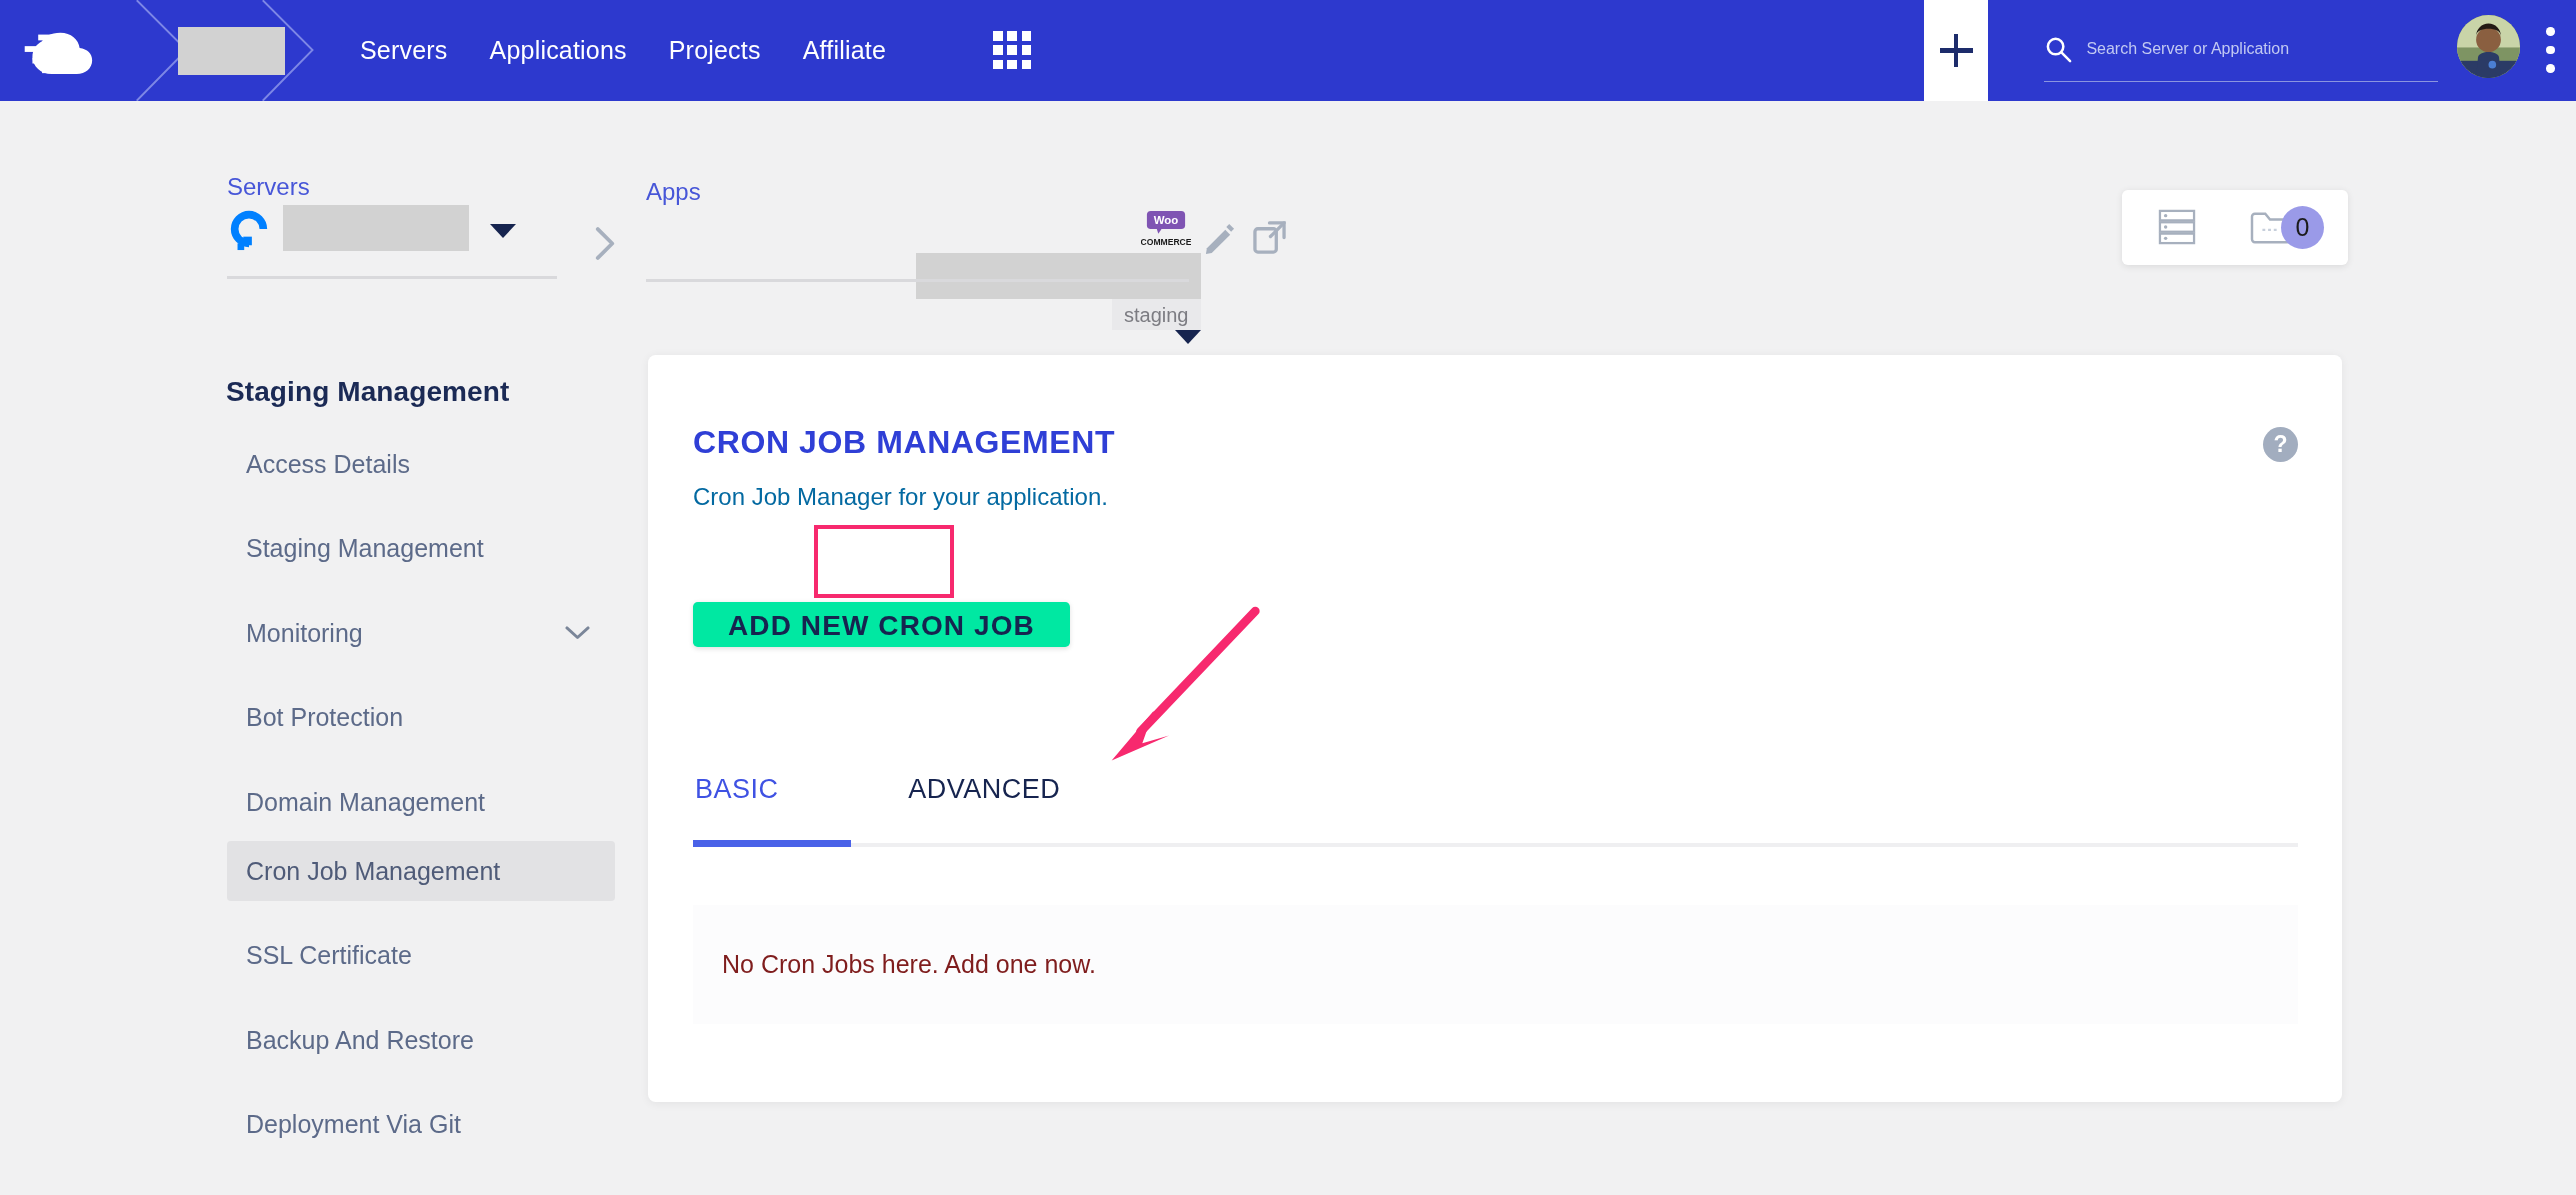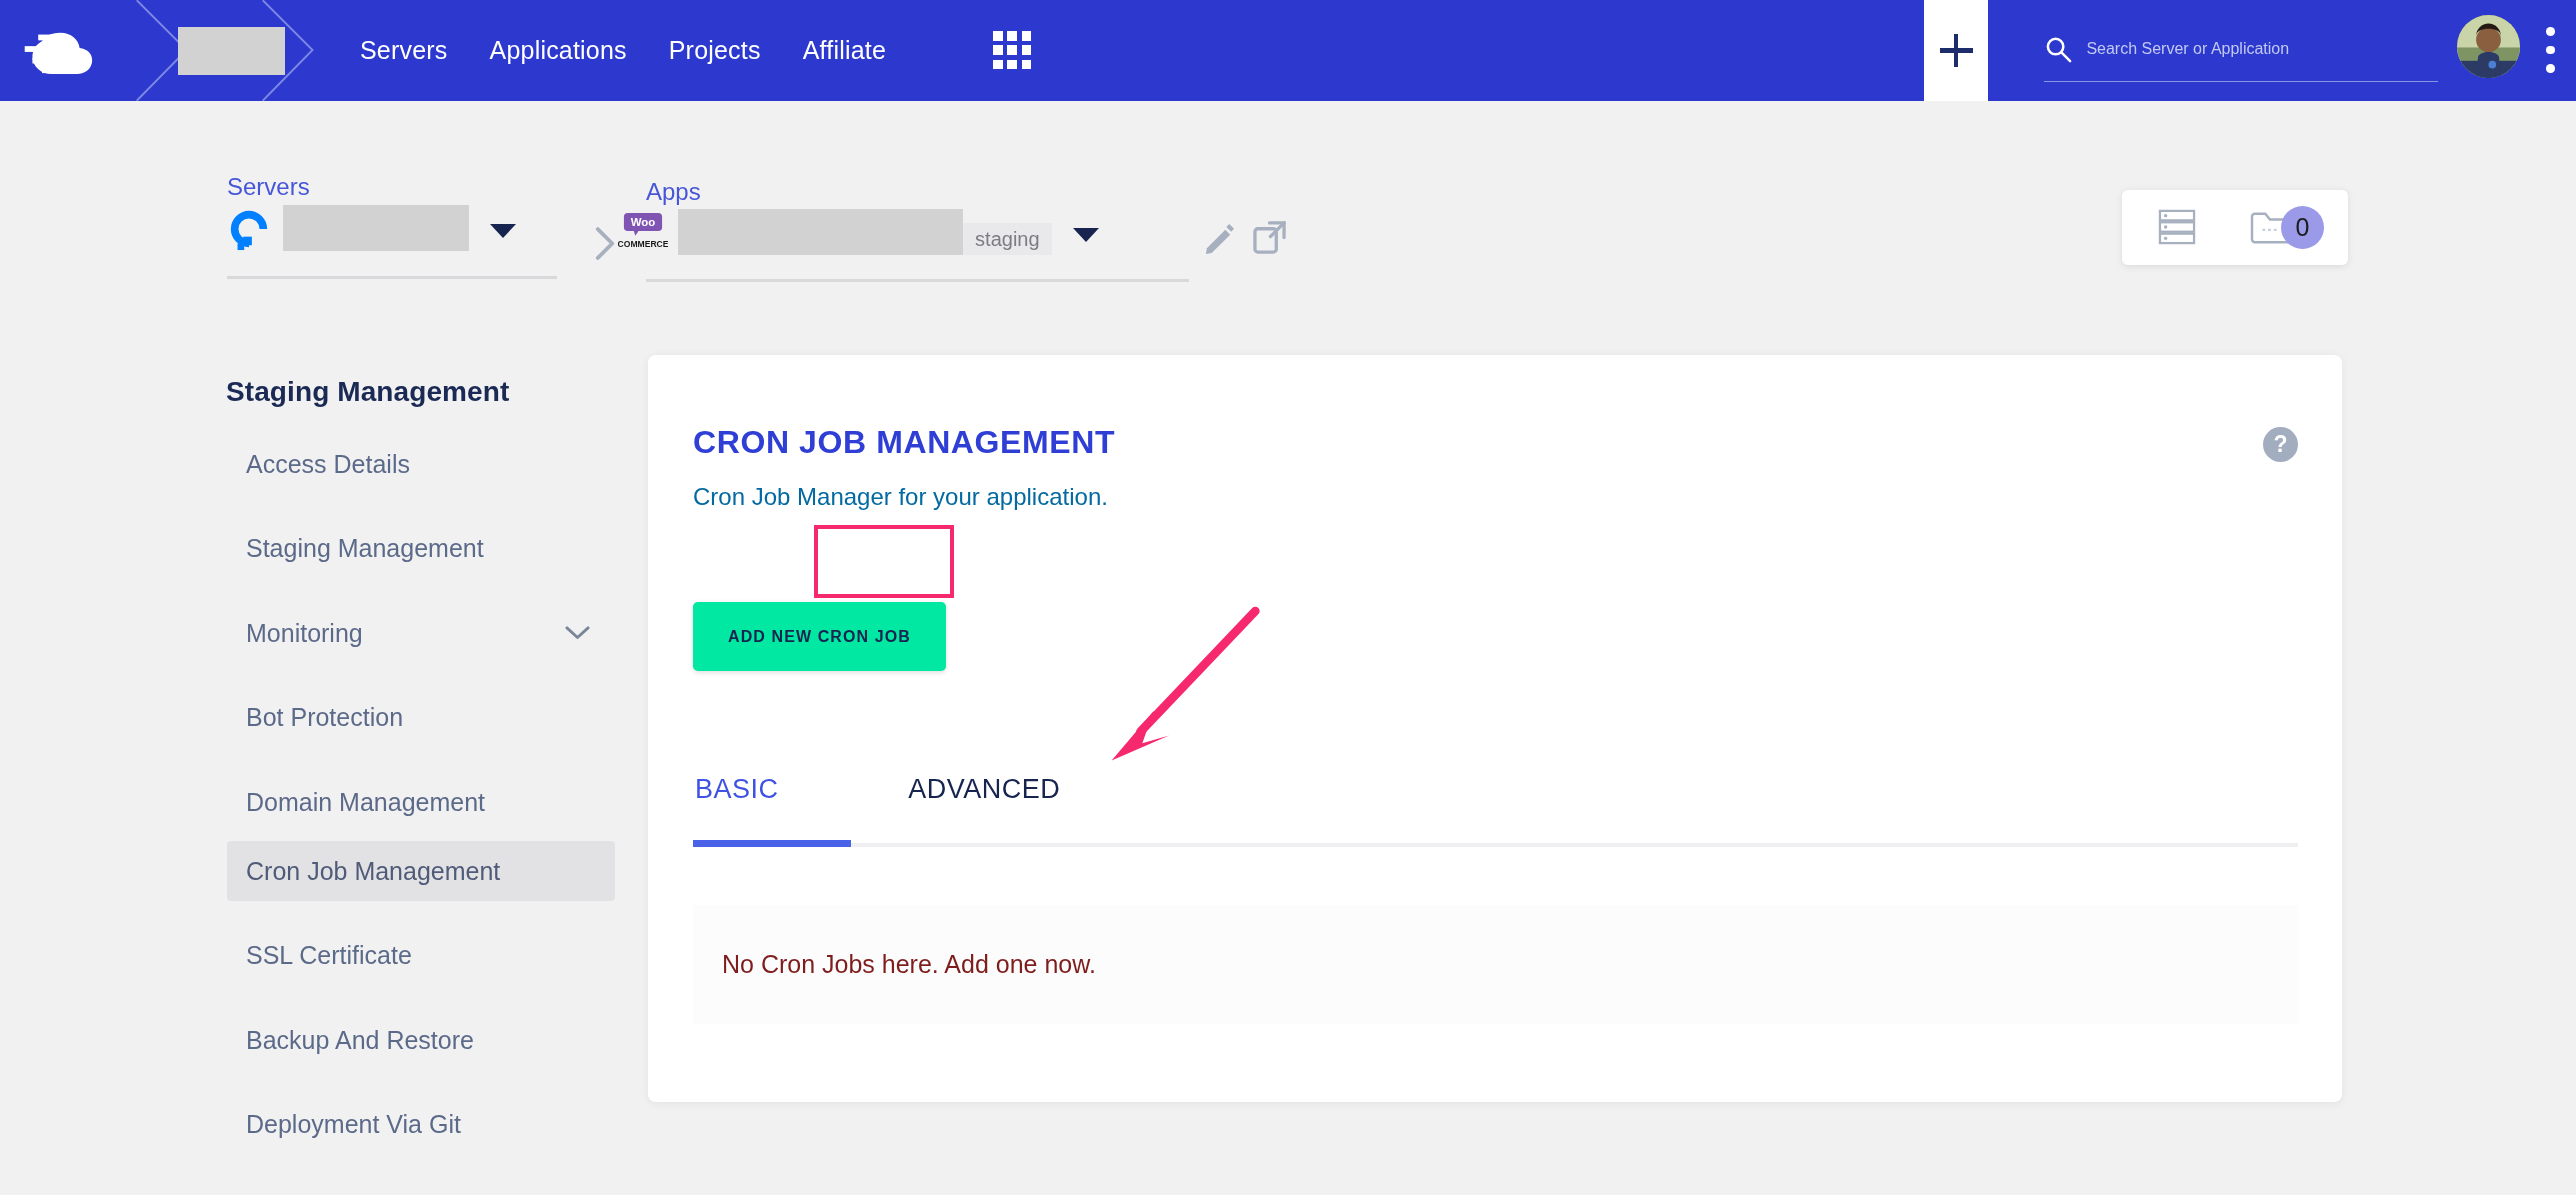--- a/index.html
+++ b/index.html
@@ -80,21 +80,21 @@
   }
   .kebab i { width: 8.6px; height: 8.6px; border-radius: 50%; background: #fff; }
 
   
   .crumb-servers { position: absolute; left: 227px; top: 173px; }
   .crumb-apps { position: absolute; left: 646px; top: 178px; }
   .crumb-label { font-size: 24px; color: #4756d8; }
 
   .crumb-row { position: absolute; display: flex; align-items: flex-end; }
   .srv-row { left: 227px; top: 205px; width: 336px; }
-  .app-row { left: 618px; top: 209px; width: 533px; }
+  .app-row { left: 668px; top: 209px; width: 533px; flex-direction: column; }
 
   .do-icon { width: 44px; height: 44px; margin-right: 11.5px; }
   .woo-icon { width: 50px; height: 42px; margin-right: 9.6px; margin-bottom: 1.9px; }
   .redact-field { height: 46px; background: #d2d2d2; }
   .redact-srv { width: 186px; }
   .redact-app { width: 285px; }
   .caret-down {
     width: 0; height: 0;
     border-left: 13.4px solid transparent; border-right: 13.4px solid transparent;
     border-top: 14.4px solid #16244f;
@@ -161,23 +161,23 @@
   }
   .help-icon {
     position: absolute; right: 44px; top: 72px;
     width: 35px; height: 35px; border-radius: 50%;
     background: #a2adbf; color: #ffffff;
     font-size: 23px; font-weight: bold;
     display: flex; align-items: center; justify-content: center;
   }
   .btn-add {
     position: absolute; left: 45px; top: 247px;
-    height: 69px; padding: 8px 35px;
+    height: 45px; padding: 8px 35px;
     background: #00e8a2; color: #16244f;
-    font-size: 16px; font-weight: bold; letter-spacing: 1.1px;
+    font-size: 28px; font-weight: bold; letter-spacing: 1.1px;
     border: 0; border-radius: 4.8px; cursor: pointer;
     box-shadow: 0 1.9px 4.8px rgba(0,0,0,.12);
     font-family: "Liberation Sans", sans-serif;
   }
 
   .tabs { position: absolute; left: 45px; top: 413px; display: flex; }
   .tab {
     font-size: 27px; padding: 5.8px 1.9px 23px 1.9px; cursor: pointer;
     letter-spacing: 0.5px;
   }

